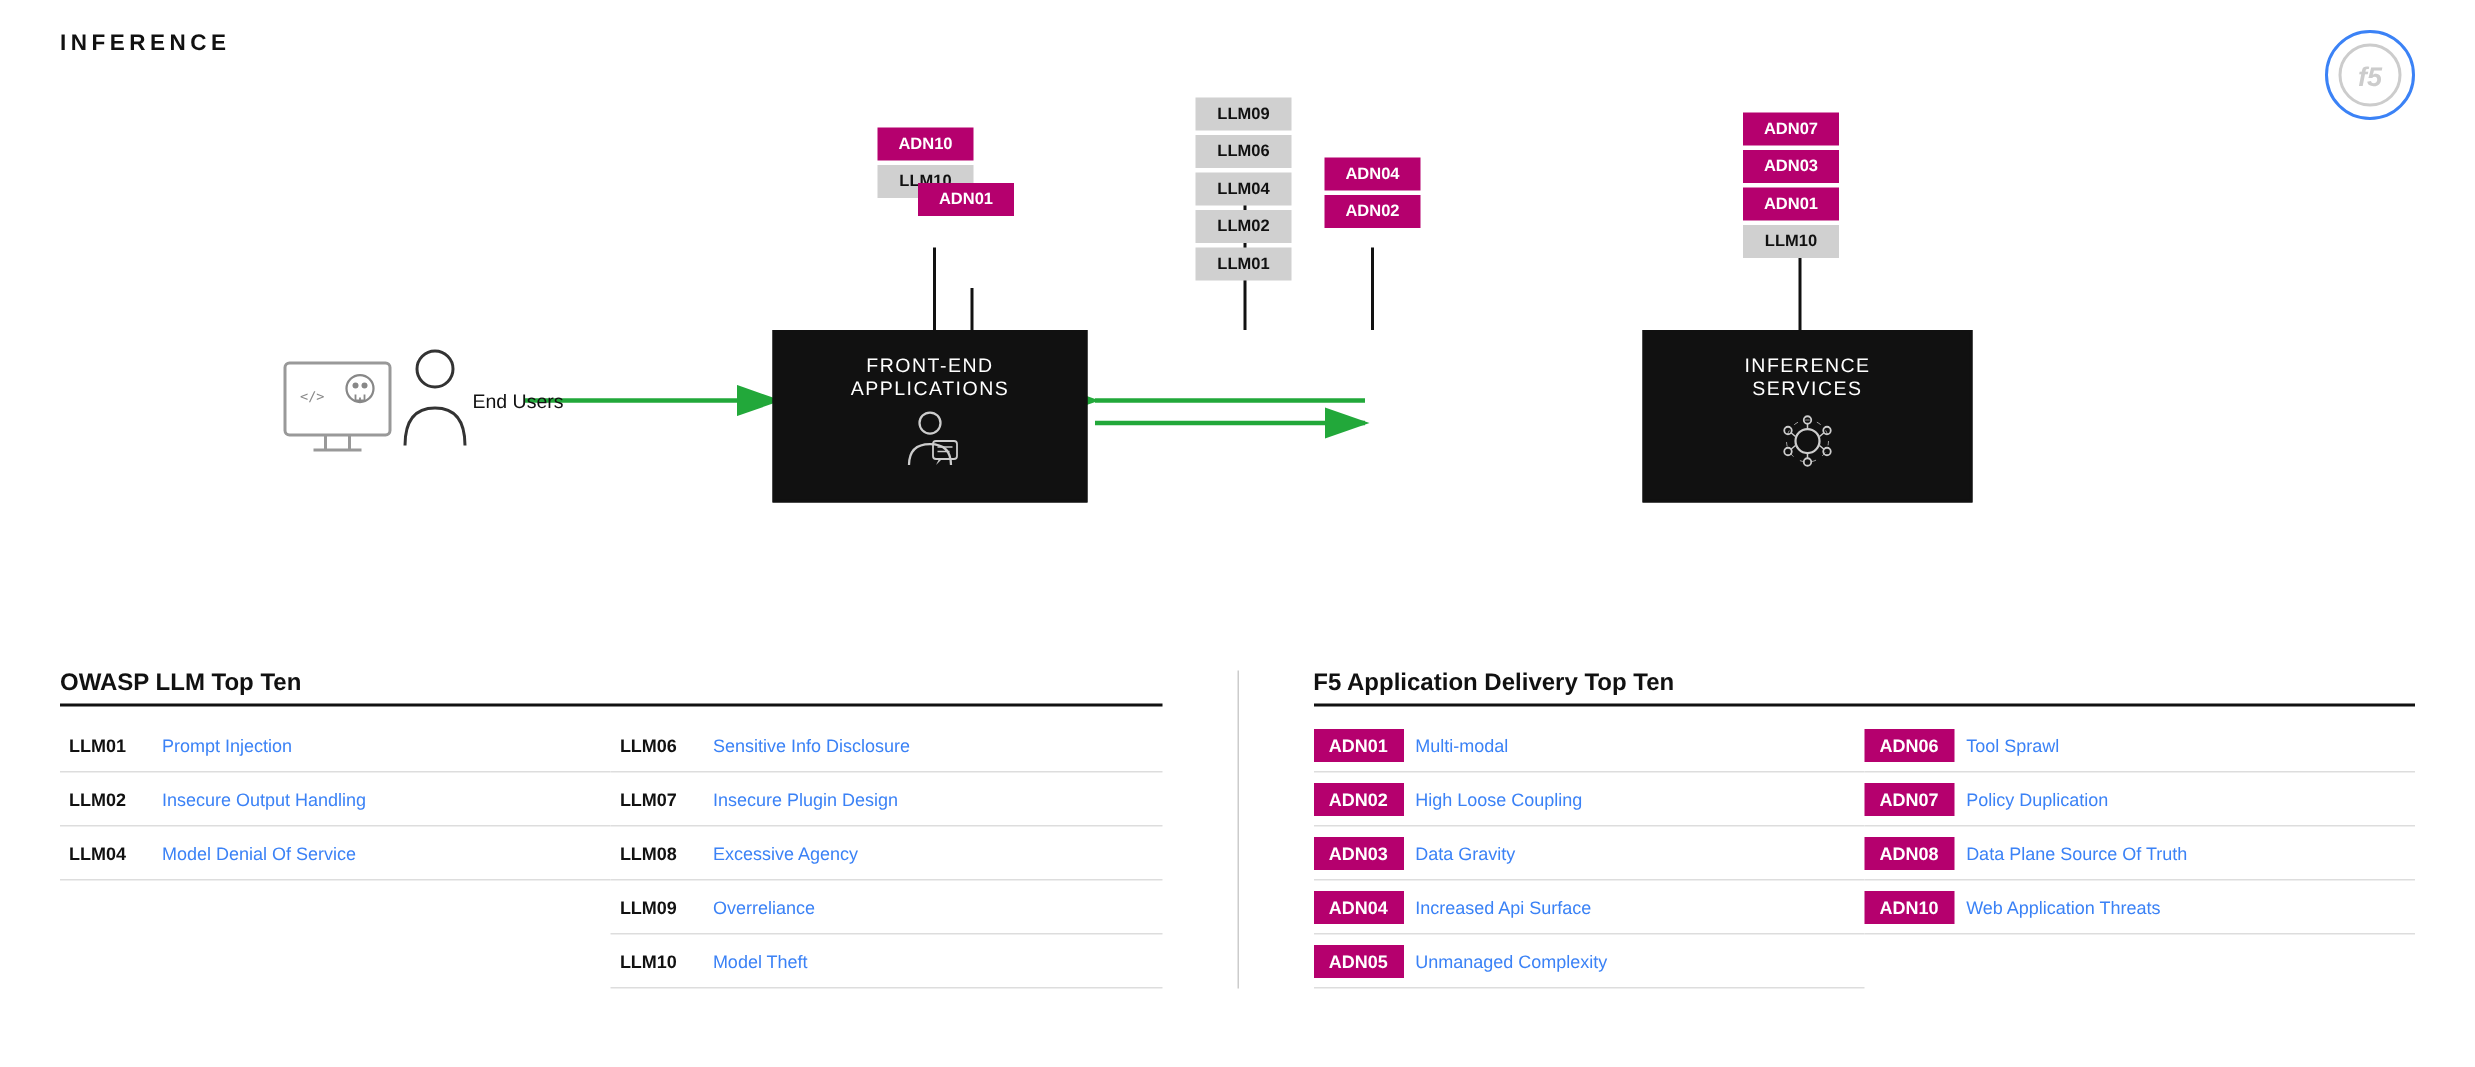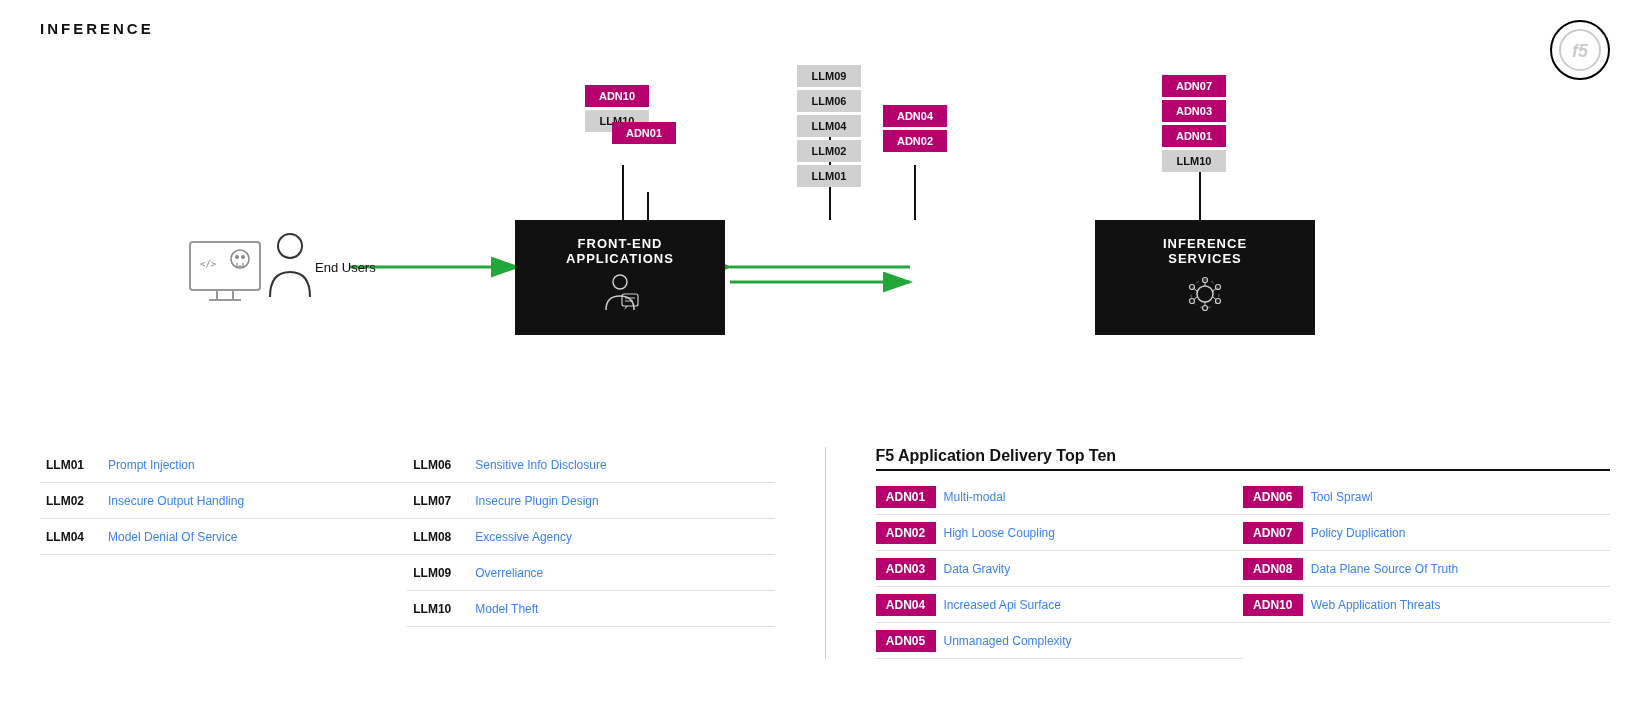--- a/index.html
+++ b/index.html
@@ -31,21 +31,21 @@
     }
 
     
     .f5-logo {
       position: absolute;
       top: 20px;
       right: 40px;
       width: 60px;
       height: 60px;
       border-radius: 50%;
-      border: 2px solid #000000;
+      border: 2px solid #3b82f6;
       display: flex;
       align-items: center;
       justify-content: center;
       font-size: 22px;
       font-weight: 900;
       color: #ccc;
       font-style: italic;
     }
 
     
@@ -82,21 +82,21 @@
     .badge.gray {
       background: #d0d0d0;
       color: #111;
     }
 
     
     .box {
       position: absolute;
       background: #111;
       color: #fff;
-      font-weight: 700;
+      font-weight: 400;
       font-size: 13px;
       letter-spacing: 1px;
       display: flex;
       flex-direction: column;
       align-items: center;
       justify-content: center;
       text-align: center;
       border: 2px solid #111;
       padding: 10px;
     }
@@ -337,20 +337,21 @@
           <line x1="11" y1="16.5" x2="14" y2="19" stroke="#ccc" stroke-width="1"></line>
         </svg>
       </div>
     </div>
 
   </div>
 
   <div class="bottom-section">
 
     <div class="table-section">
+      <div class="table-title">OWASP LLM Top Ten</div>
       <div class="table-grid">
         <div class="table-col" id="owasp-col1">
             <div class="table-row">
     <span class="code">LLM01</span>
     <span class="desc">Prompt Injection</span>
   </div>
             <div class="table-row">
     <span class="code">LLM02</span>
     <span class="desc">Insecure Output Handling</span>
   </div>

